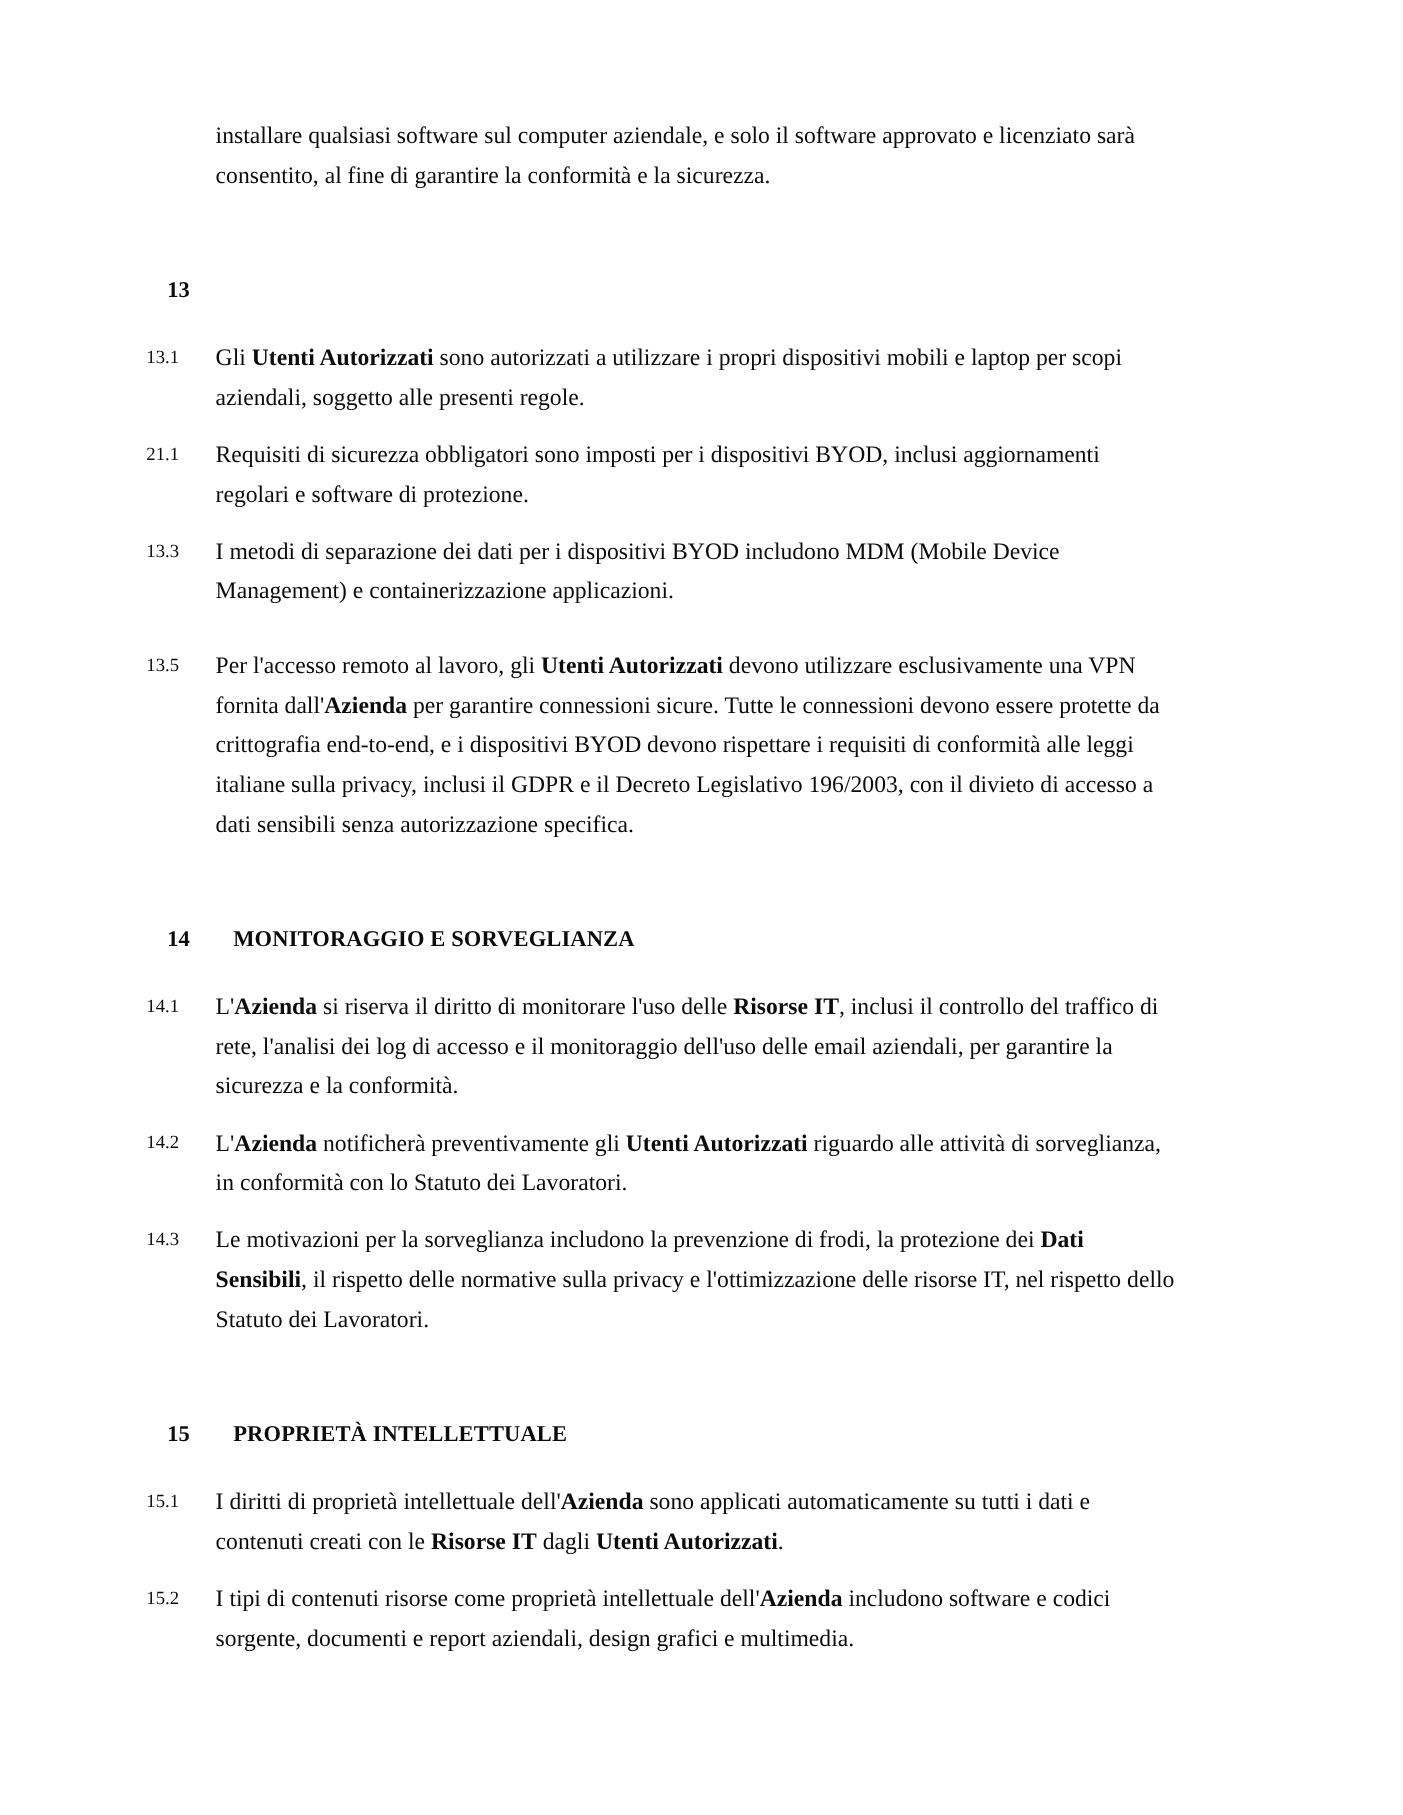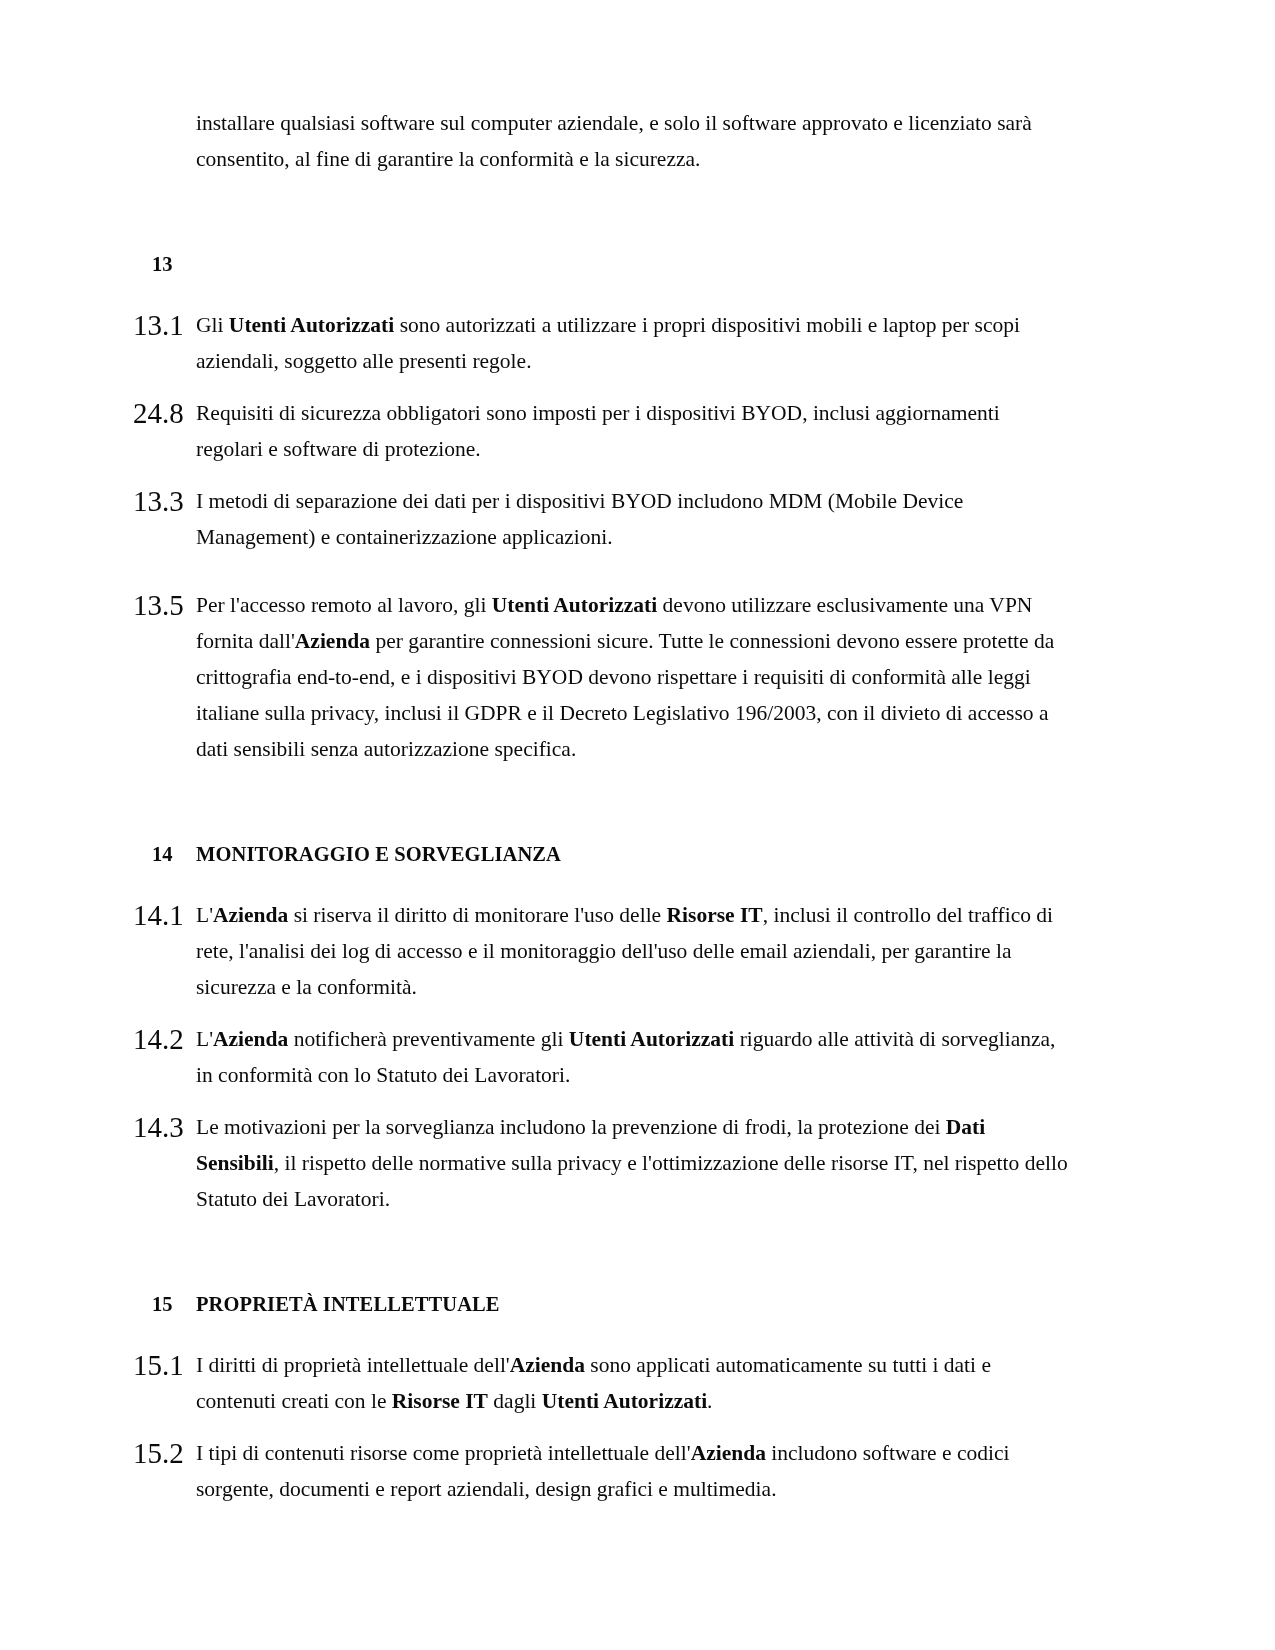--- a/index.html
+++ b/index.html
@@ -36,20 +36,21 @@
   }
 
   
   .section-heading {
     display: flex;
     align-items: baseline;
     font-weight: bold;
     font-size: 20.5px;
     line-height: 30px;
     letter-spacing: 0.1px;
+    gap: 16px;
   }
   .section-heading .sec-num {
     width: 44px;
     flex: 0 0 44px;
     margin-left: 19px;
     font-weight: bold;
   }
   .section-heading .sec-title {
     font-weight: bold;
   }
@@ -57,21 +58,21 @@
   
   .clause {
     display: flex;
     align-items: flex-start;
     font-size: 21.5px;
     line-height: 36px;
   }
   .clause .cl-num {
     width: 63px;
     flex: 0 0 63px;
-    font-size: 29px;
+    font-size: 17px;
     line-height: 36px;
     white-space: nowrap;
   }
   .clause .cl-body {
     flex: 1 1 auto;
     text-align: left;
   }
   .clause .cl-body b {
     font-weight: bold;
   }
@@ -95,21 +96,21 @@
         <div class="section-heading">
           <span class="sec-num">13</span>
         </div>
         <div class="gap-md"></div>
         <div class="clause">
           <span class="cl-num">13.1</span>
           <span class="cl-body"><span>Gli </span><b>Utenti Autorizzati</b><span> sono autorizzati a utilizzare i propri dispositivi mobili e laptop per scopi aziendali, soggetto alle presenti regole.</span></span>
         </div>
         <div class="gap-sm"></div>
         <div class="clause">
-          <span class="cl-num">24.8</span>
+          <span class="cl-num">21.1</span>
           <span class="cl-body"><span>Requisiti di sicurezza obbligatori sono imposti per i dispositivi BYOD, inclusi aggiornamenti regolari e software di protezione.</span></span>
         </div>
         <div class="gap-sm"></div>
         <div class="clause">
           <span class="cl-num">13.3</span>
           <span class="cl-body"><span>I metodi di separazione dei dati per i dispositivi BYOD includono MDM (Mobile Device Management) e containerizzazione applicazioni.</span></span>
         </div>
         <div class="gap-sm"></div>
         <div class="gap-sm"></div>
         <div class="clause">

